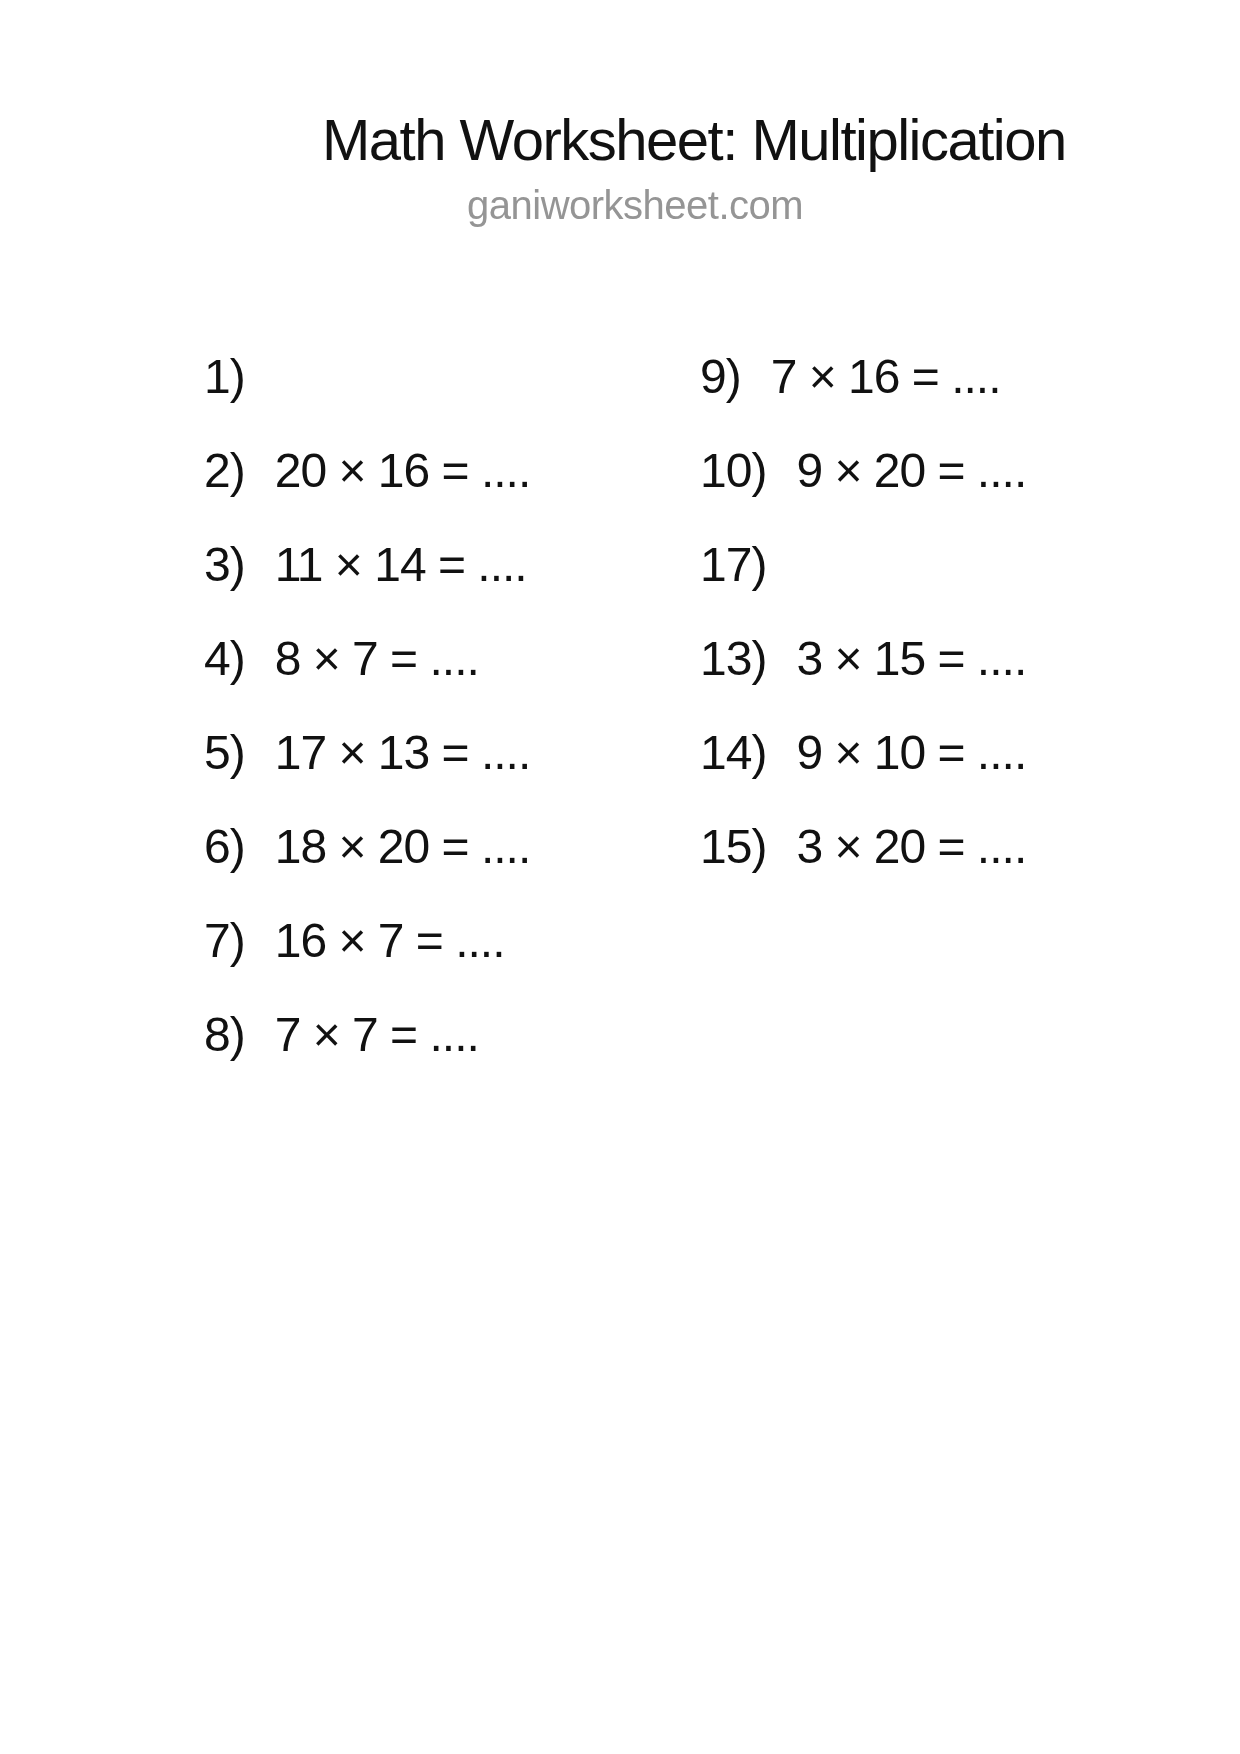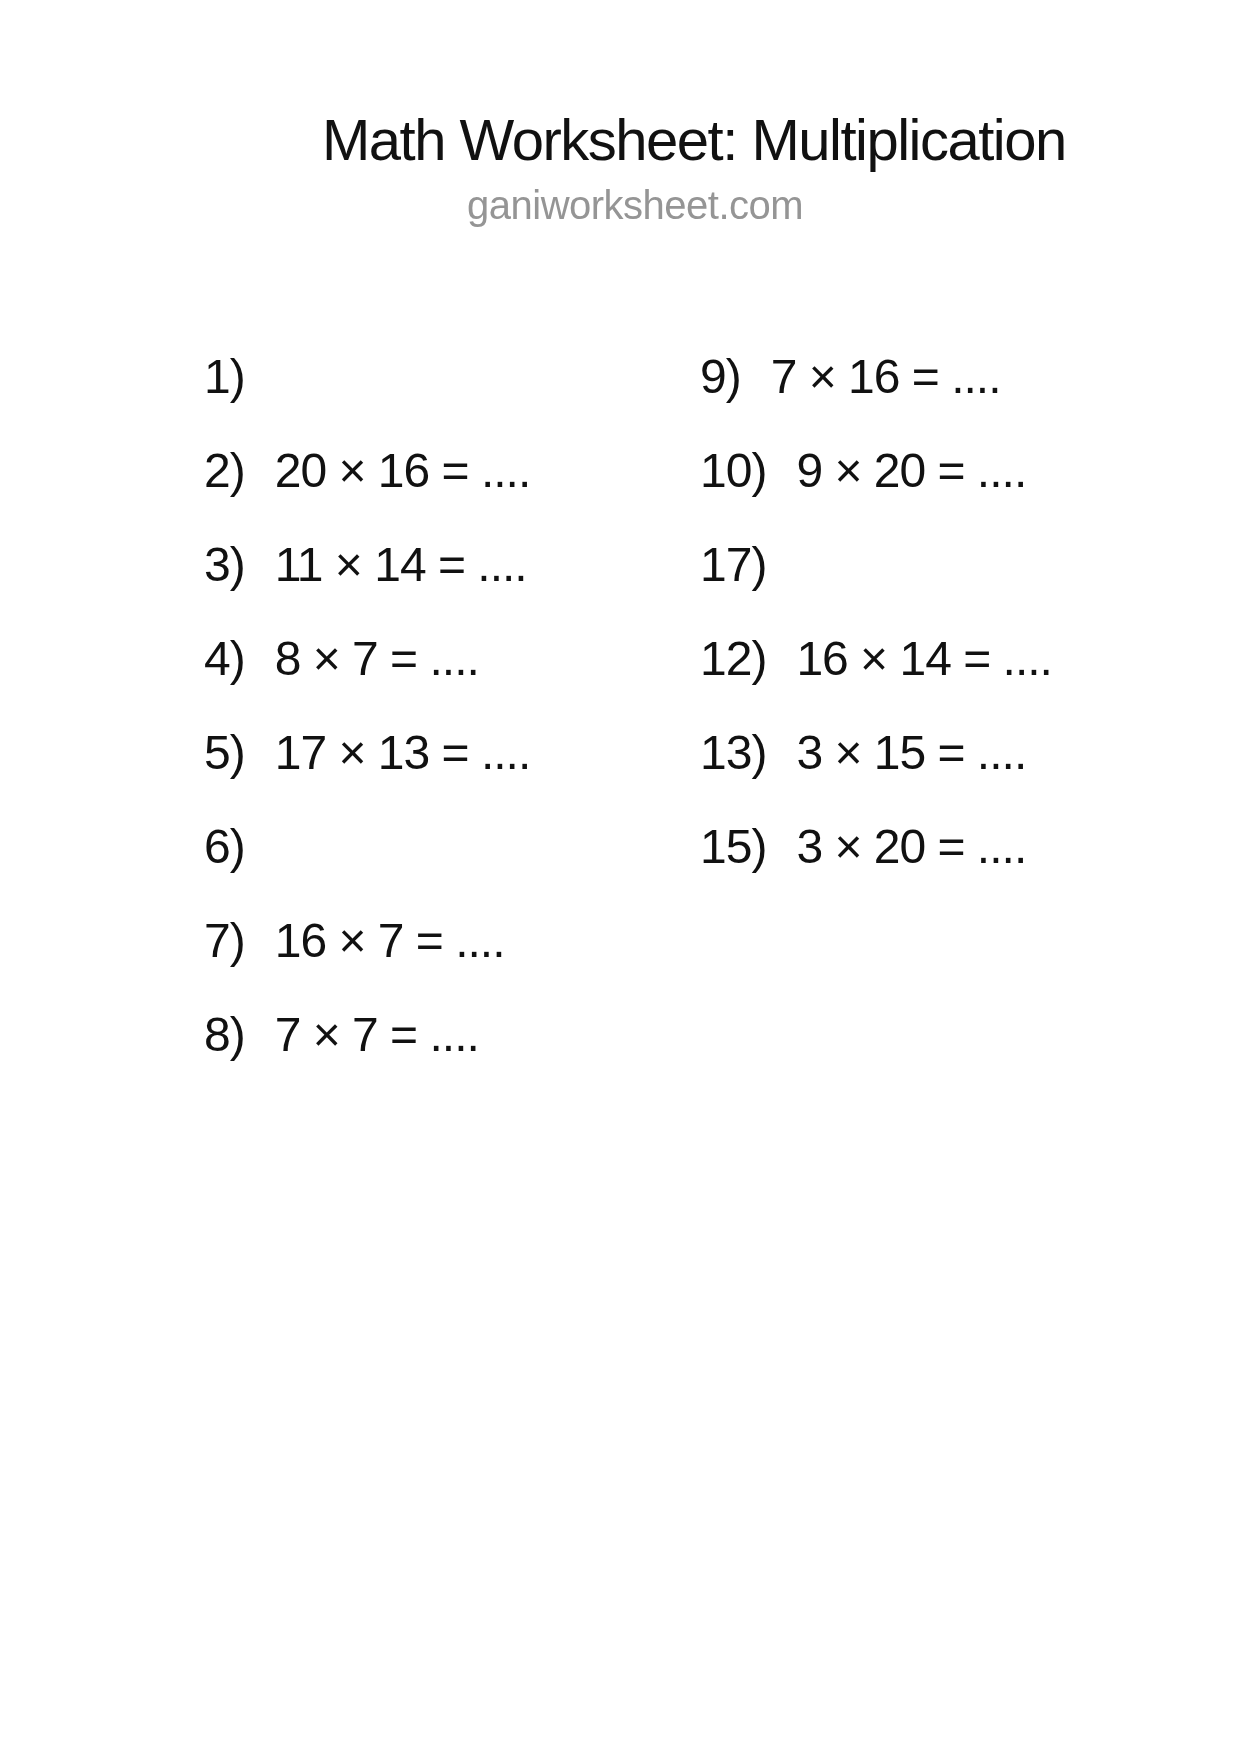--- a/index.html
+++ b/index.html
@@ -74,20 +74,21 @@
   <div class="row">
     <span class="plabel">4)</span>
     <span class="pexpr">8 × 7 = ....</span>
   </div>
   <div class="row">
     <span class="plabel">5)</span>
     <span class="pexpr">17 × 13 = ....</span>
   </div>
   <div class="row">
     <span class="plabel">6)</span>
+    <span class="pexpr">18 × 20 = ....</span>
   </div>
   <div class="row">
     <span class="plabel">7)</span>
     <span class="pexpr">16 × 7 = ....</span>
   </div>
   <div class="row">
     <span class="plabel">8)</span>
     <span class="pexpr">7 × 7 = ....</span>
   </div>
 </div>
@@ -98,24 +99,24 @@
     <span class="pexpr">7 × 16 = ....</span>
   </div>
   <div class="row">
     <span class="plabel">10)</span>
     <span class="pexpr">9 × 20 = ....</span>
   </div>
   <div class="row">
     <span class="plabel">17)</span>
   </div>
   <div class="row">
-    <span class="plabel">12)</span>
-    <span class="pexpr">16 × 14 = ....</span>
+    <span class="plabel">13)</span>
+    <span class="pexpr">3 × 15 = ....</span>
   </div>
   <div class="row">
-    <span class="plabel">13)</span>
-    <span class="pexpr">3 × 15 = ....</span>
+    <span class="plabel">14)</span>
+    <span class="pexpr">9 × 10 = ....</span>
   </div>
   <div class="row">
     <span class="plabel">15)</span>
     <span class="pexpr">3 × 20 = ....</span>
   </div>
 </div>
 
 </body></html>

